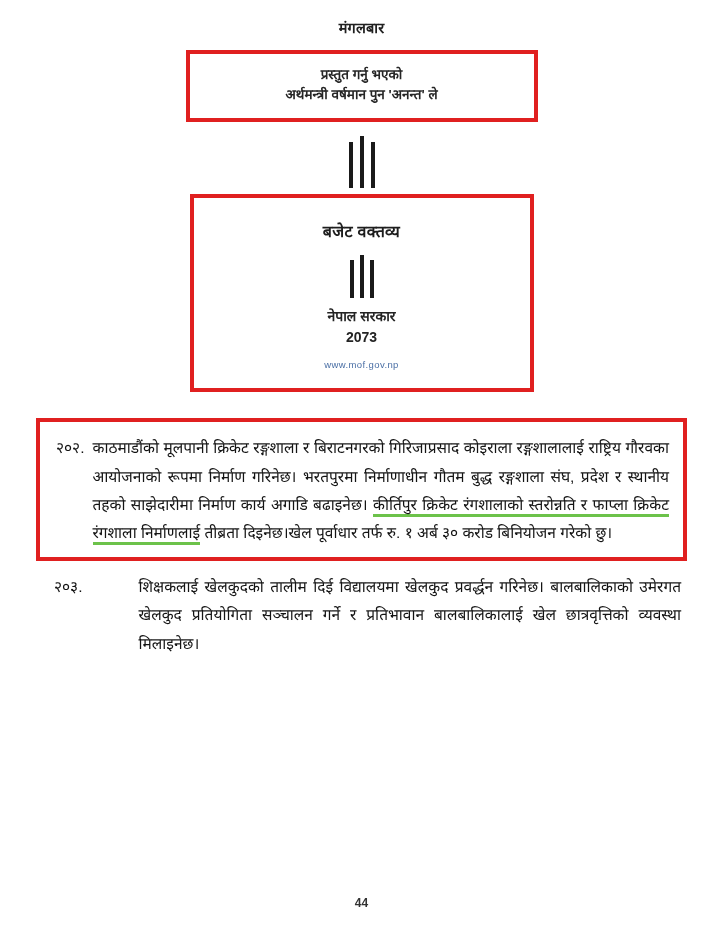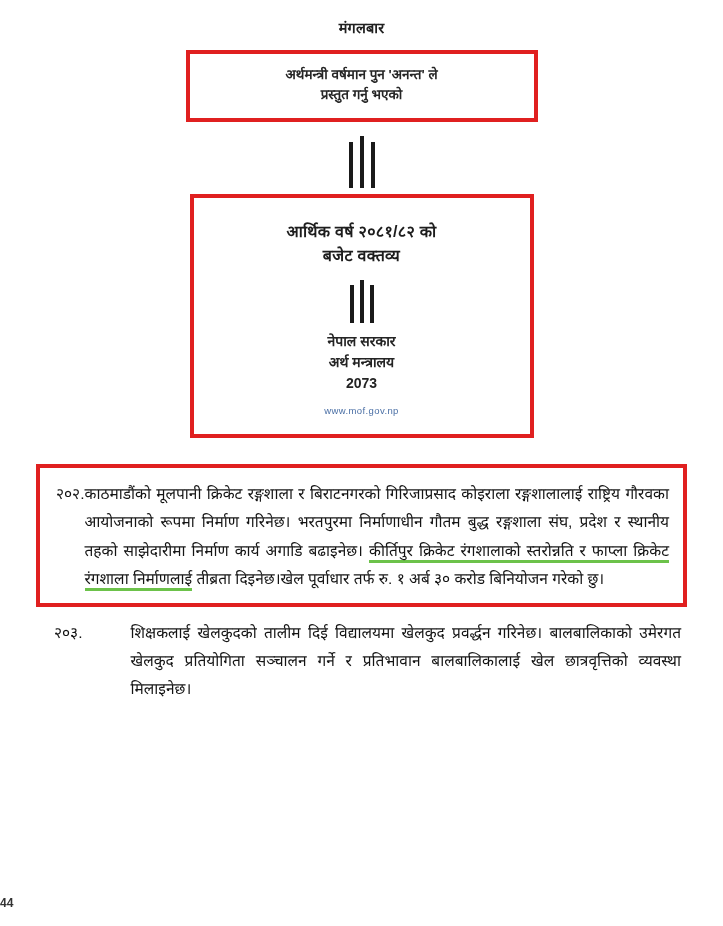--- a/index.html
+++ b/index.html
@@ -123,20 +123,21 @@
 
   .para {
     display: flex;
     align-items: flex-start;
     font-size: 15.5px;
     line-height: 1.82;
     color: #141414;
   }
   .para .num {
     flex: 0 0 auto;
+    margin-right: 8px;
     white-space: nowrap;
   }
   .para .txt {
     flex: 1 1 auto;
     text-align: justify;
     text-justify: inter-word;
   }
 
   .para2 {
     margin-top: 12px;
@@ -147,62 +148,61 @@
   .hl {
     border-bottom: 3px solid #6cc24a;
     padding-bottom: 1px;
   }
 
   .page-number {
     position: absolute;
     bottom: 16px;
     left: 0;
     right: 0;
+    text-align: center;
     font-size: 12px;
     color: #333333;
     font-weight: 600;
   }
 </style>
 </head>
 <body>
 
 <div class="page">
 
   <div class="cover">
 
     <div class="cover-heading">
       <span class="line2">मंगलबार</span>
     </div>
 
     <div class="red-box box-presenter">
+      <div>प्रस्तुत गर्नु भएको</div>
       <div>अर्थमन्त्री वर्षमान पुन 'अनन्त' ले</div>
-      <div>प्रस्तुत गर्नु भएको</div>
     </div>
 
     <div class="rule-group">
       <div class="bar b1"></div>
       <div class="bar b2"></div>
       <div class="bar b3"></div>
     </div>
 
     <div class="red-box box-budget">
       <div class="budget-title">
-        <div>आर्थिक वर्ष २०८१/८२ को</div>
         <div>बजेट वक्तव्य</div>
       </div>
 
       <div class="rule-group small">
         <div class="bar b1"></div>
         <div class="bar b2"></div>
         <div class="bar b3"></div>
       </div>
 
       <div class="ministry">
         <div>नेपाल सरकार</div>
-        <div>अर्थ मन्त्रालय</div>
         <div>2073</div>
       </div>
 
       <div class="site">www.mof.gov.np</div>
     </div>
   </div>
 
   <div class="body-area">
 
     <div class="para-box">

